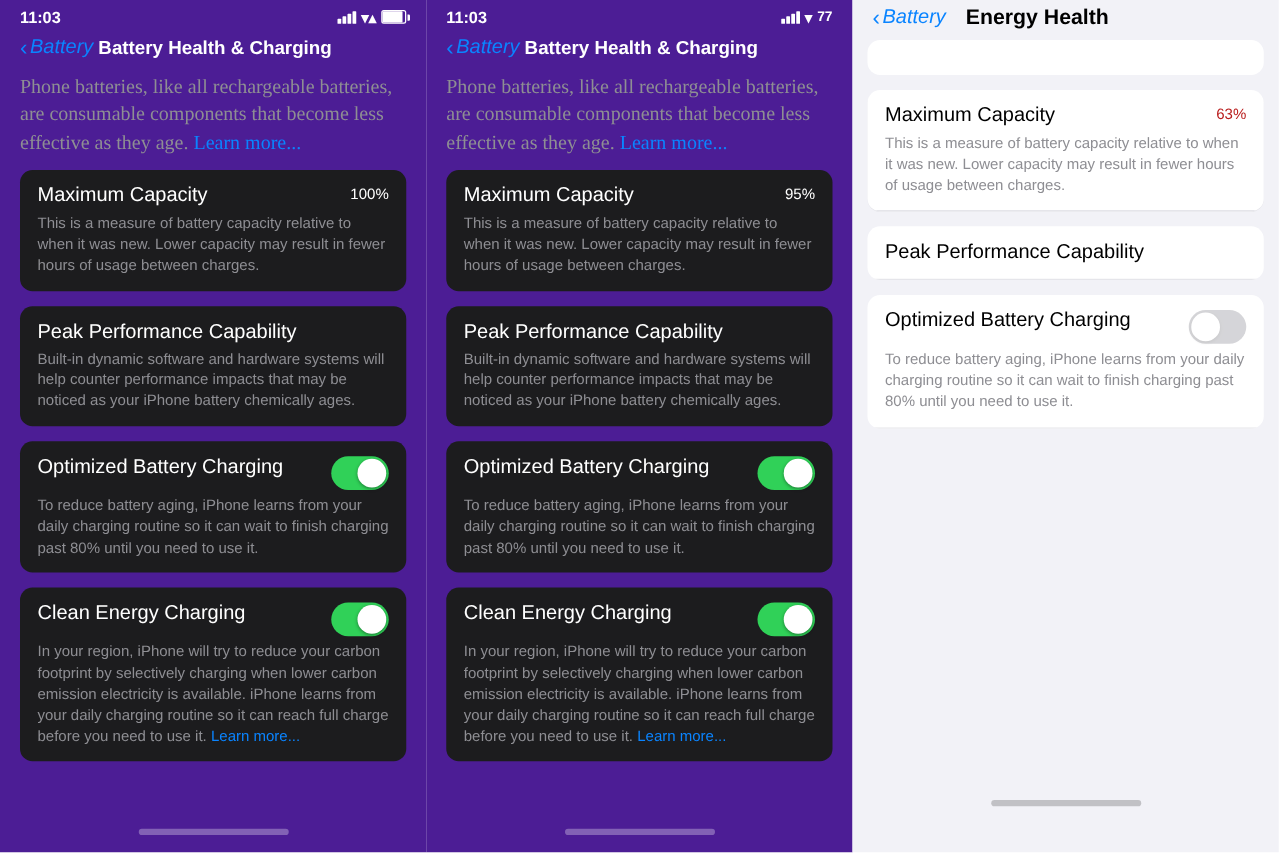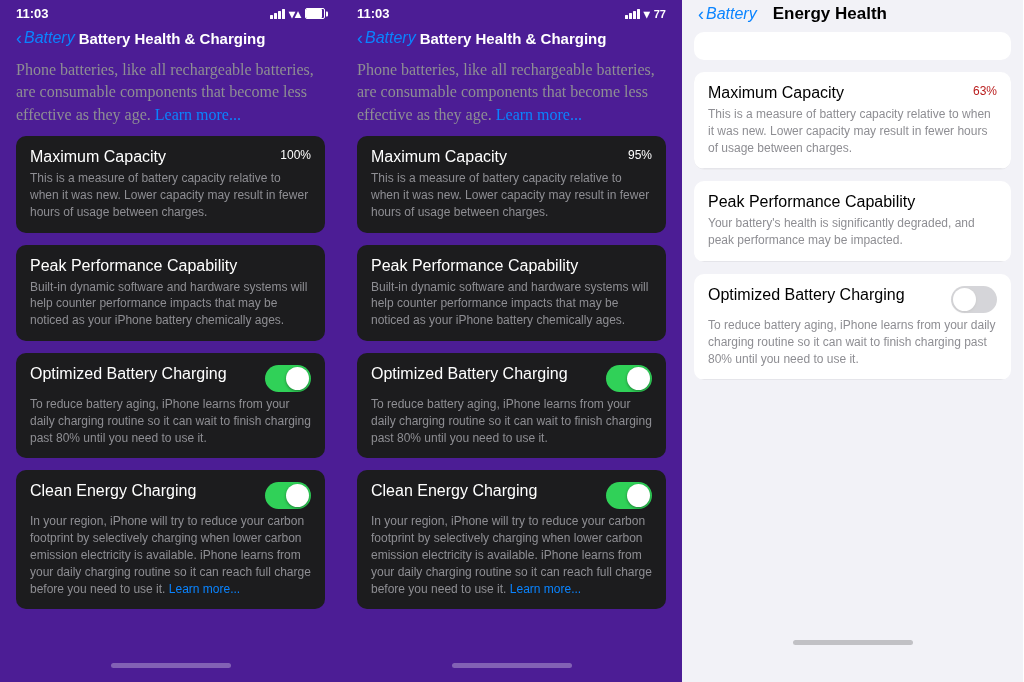--- a/index.html
+++ b/index.html
@@ -337,21 +337,20 @@
           <span class="row-label row-label-light">Maximum Capacity</span>
           <span class="row-value row-value-light">63%</span>
         </div>
         <p class="row-desc">This is a measure of battery capacity relative to when it was new. Lower capacity may result in fewer hours of usage between charges.</p>
       </div>
     </div>
 
     <div class="card card-light" style="margin-top:12px;">
       <div class="card-row card-row-light">
         <span class="row-label row-label-light">Peak Performance Capability</span>
-        <p class="row-desc">Your battery's health is significantly degraded, and peak performance may be impacted.</p>
       </div>
     </div>
 
     <div class="card card-light" style="margin-top:12px;">
       <div class="card-row card-row-light">
         <div class="row-top">
           <span class="row-label row-label-light">Optimized Battery Charging</span>
           <div class="toggle toggle-off">
             <div class="toggle-thumb" style="left:2px;"></div>
           </div>

